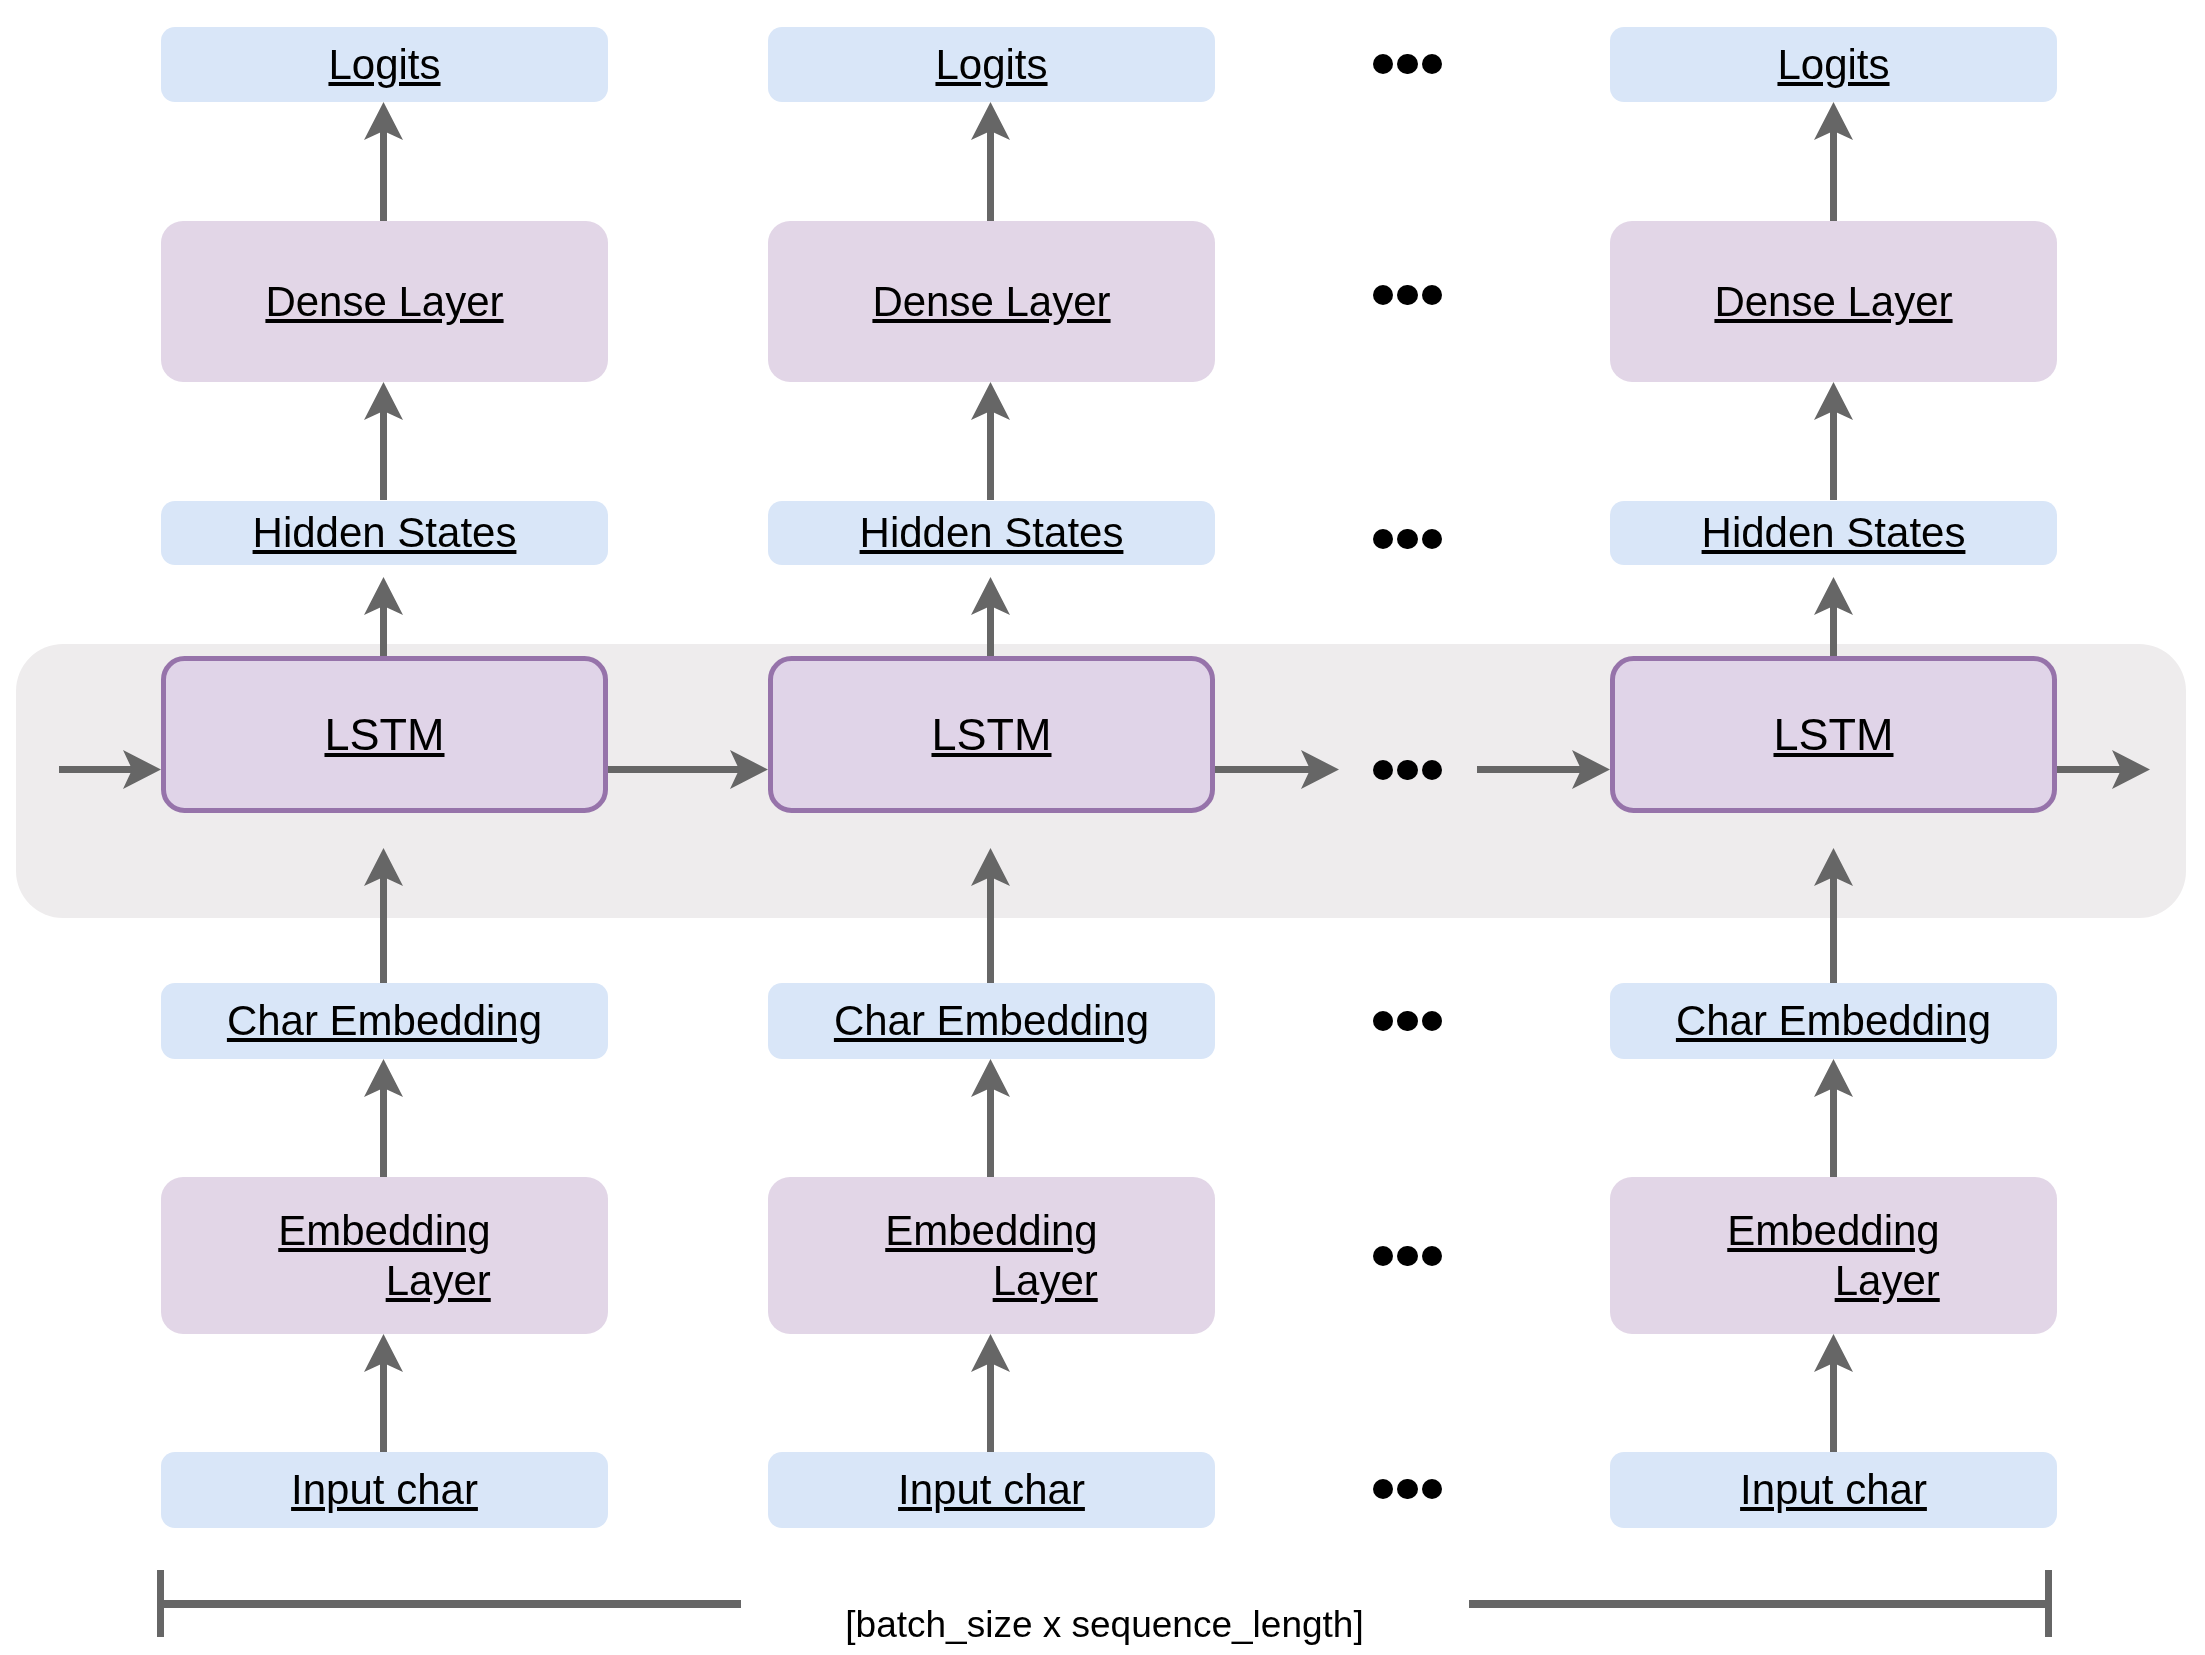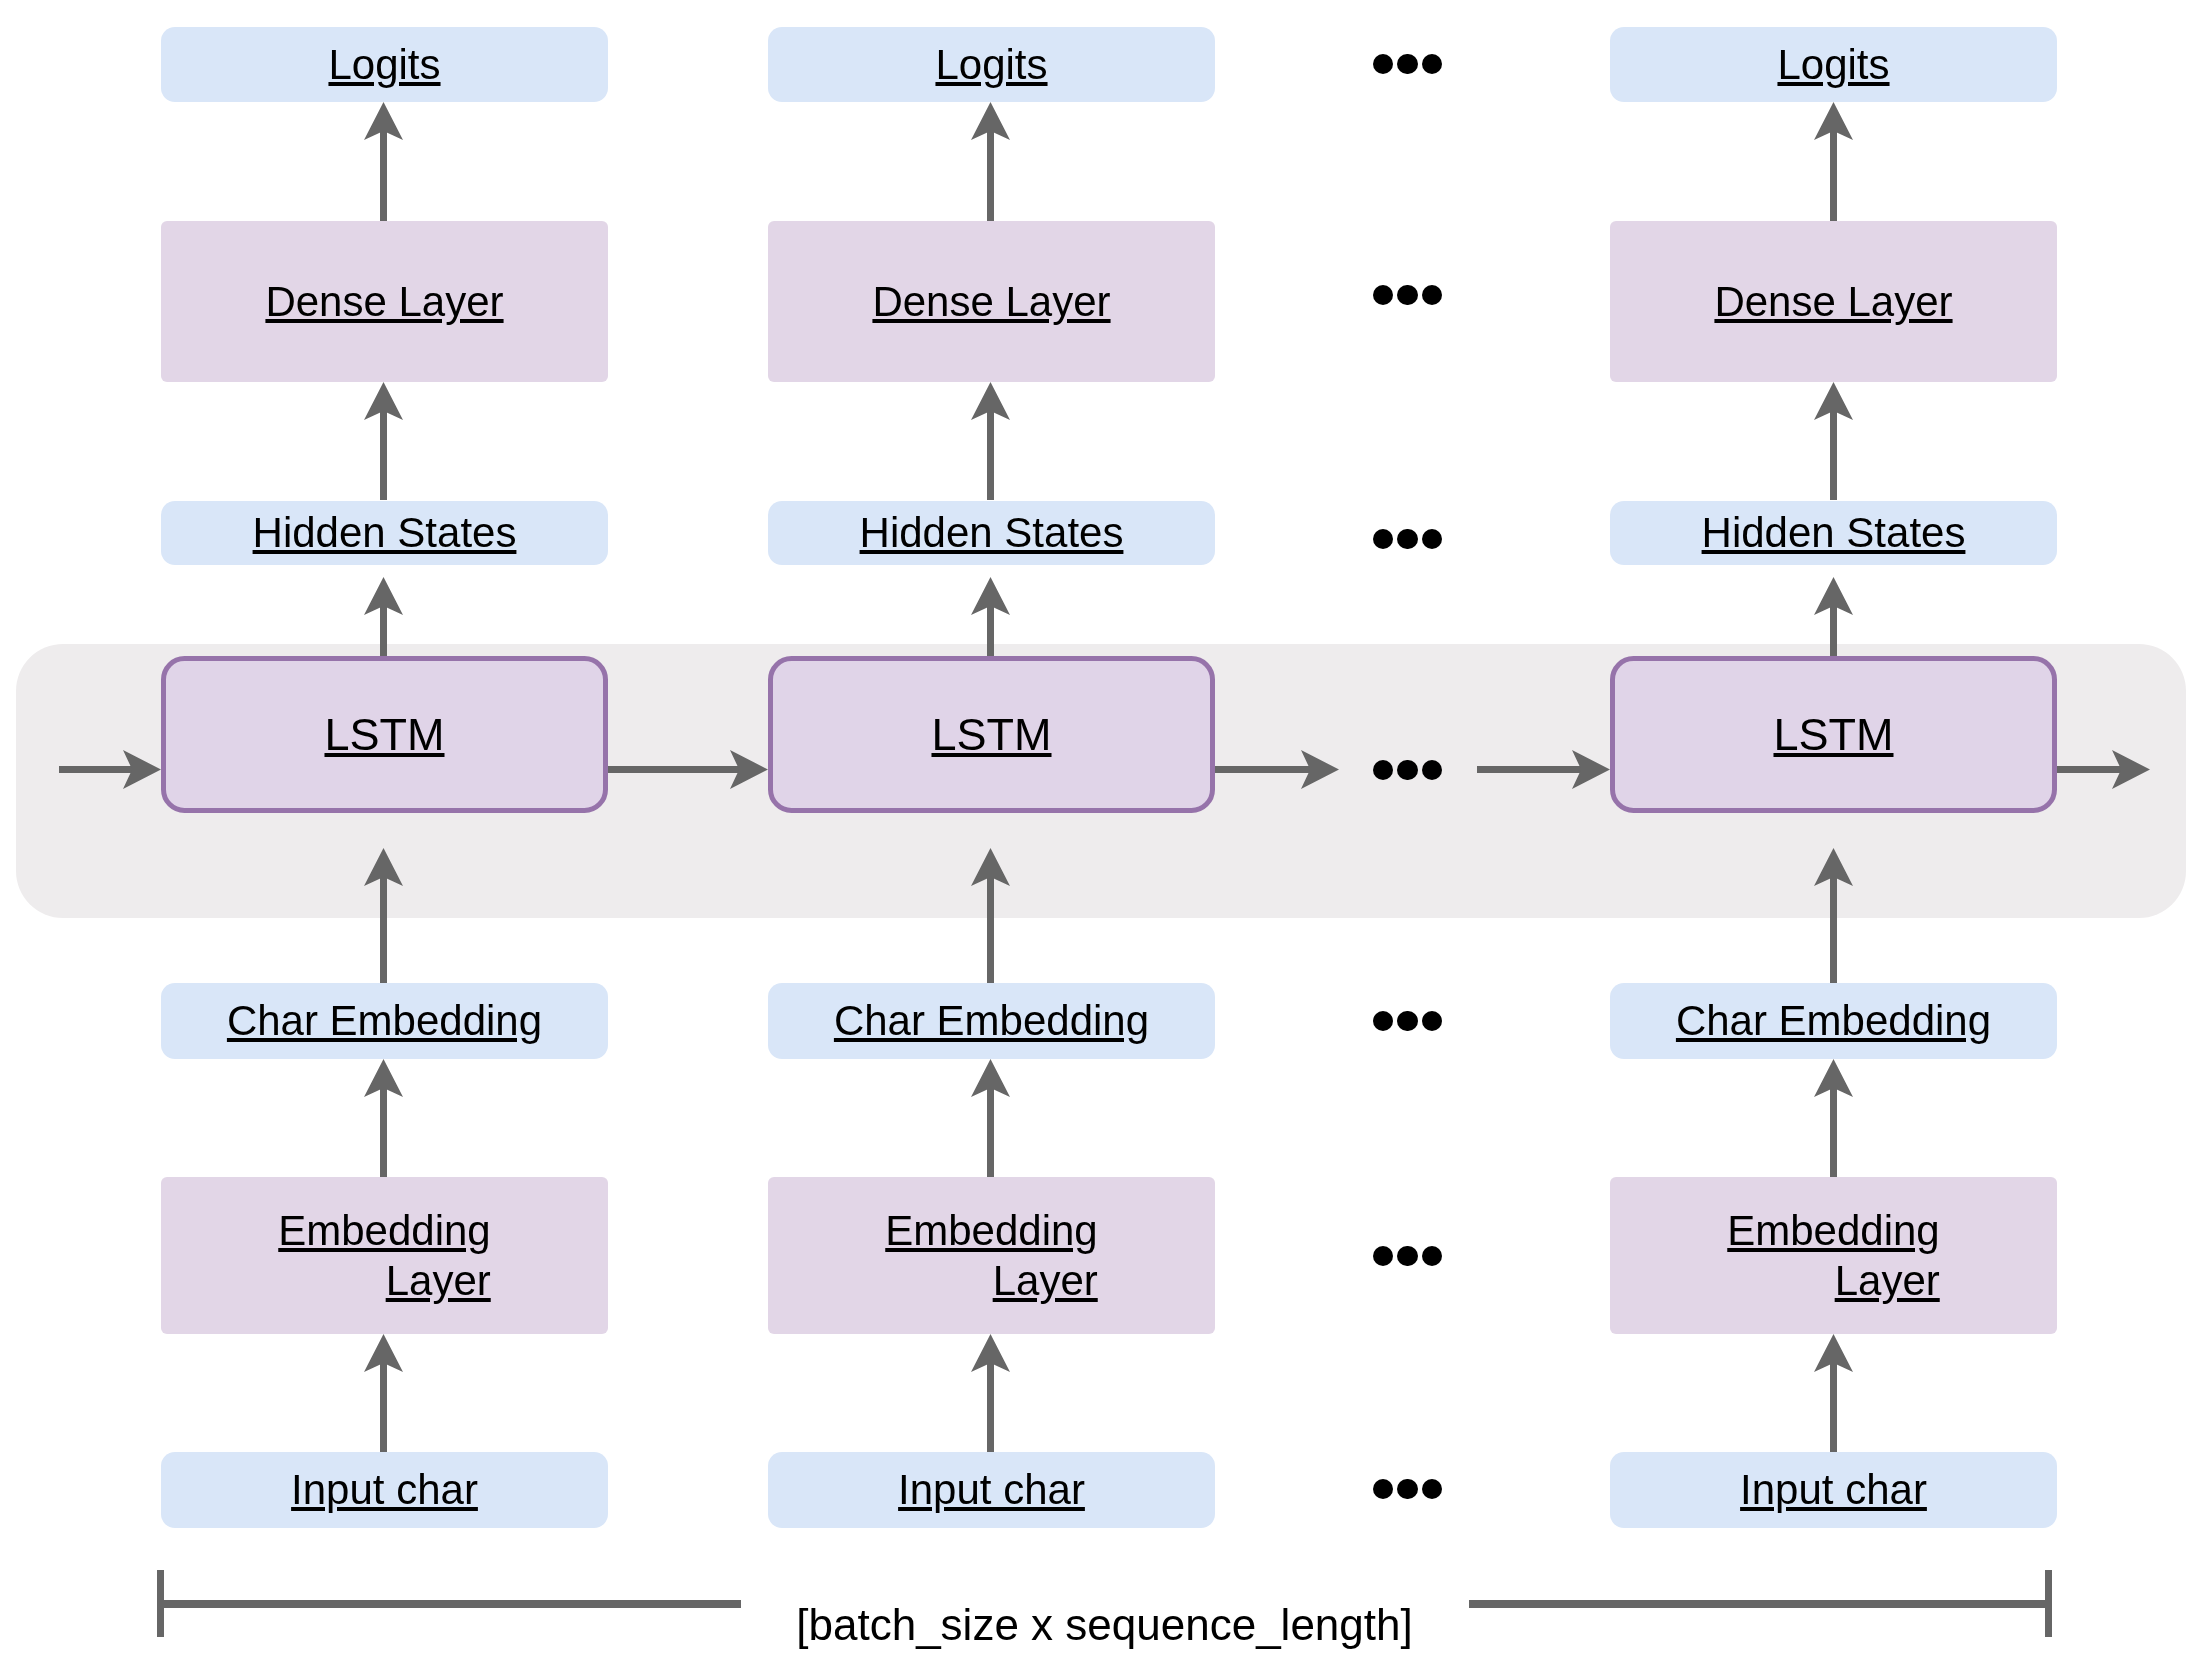--- a/index.html
+++ b/index.html
@@ -39,21 +39,21 @@
     box-sizing: border-box;
   }
   .box .lbl {
     font-size: 42px;
     line-height: 1.18;
     white-space: pre-line;
     color: var(--text, #000000);
     text-decoration: underline;
   }
   .blue   { background: var(--box-blue, #d9e6f8);  border-radius: 14px; }
-  .purple { background: var(--box-purple, #e2d6e7); border-radius: 6px; }
+  .purple { background: var(--box-purple, #e2d6e7); border-radius: 22px; }
   .lstm   {
     background: var(--lstm-fill, #e0d4e8);
     border: 5.5px solid var(--lstm-border, #9673aa);
     border-radius: 23.5px;
   }
   .lstm .lbl { font-size: 45px; }
 
   .r-logits    { top: 27px;   height: 75px;  }
   .r-dense     { top: 221px;  height: 161px; }
   .r-hidden    { top: 501px;  height: 64px;  }
@@ -122,21 +122,21 @@
   }
   .tick-l { left: 157px; } .tick-r { left: 2045px; }
   .bline {
     position: absolute; top: 1600px; height: 7.8px; width: 580px;
     background: var(--arrow, #666666);
   }
   .bline-l { left: 161px; } .bline-r { left: 1469px; }
   .bracket-label {
     position: absolute; left: 744px; top: 1597px; width: 721px; height: 55px;
     display: flex; align-items: center; justify-content: center;
-    font-size: 44px; color: var(--text, #000000);
+    font-size: 37px; color: var(--text, #000000);
   }
 </style>
 </head>
 <body>
 
 <div class="canvas">
 
   <div class="band"></div>
 
   <div>

